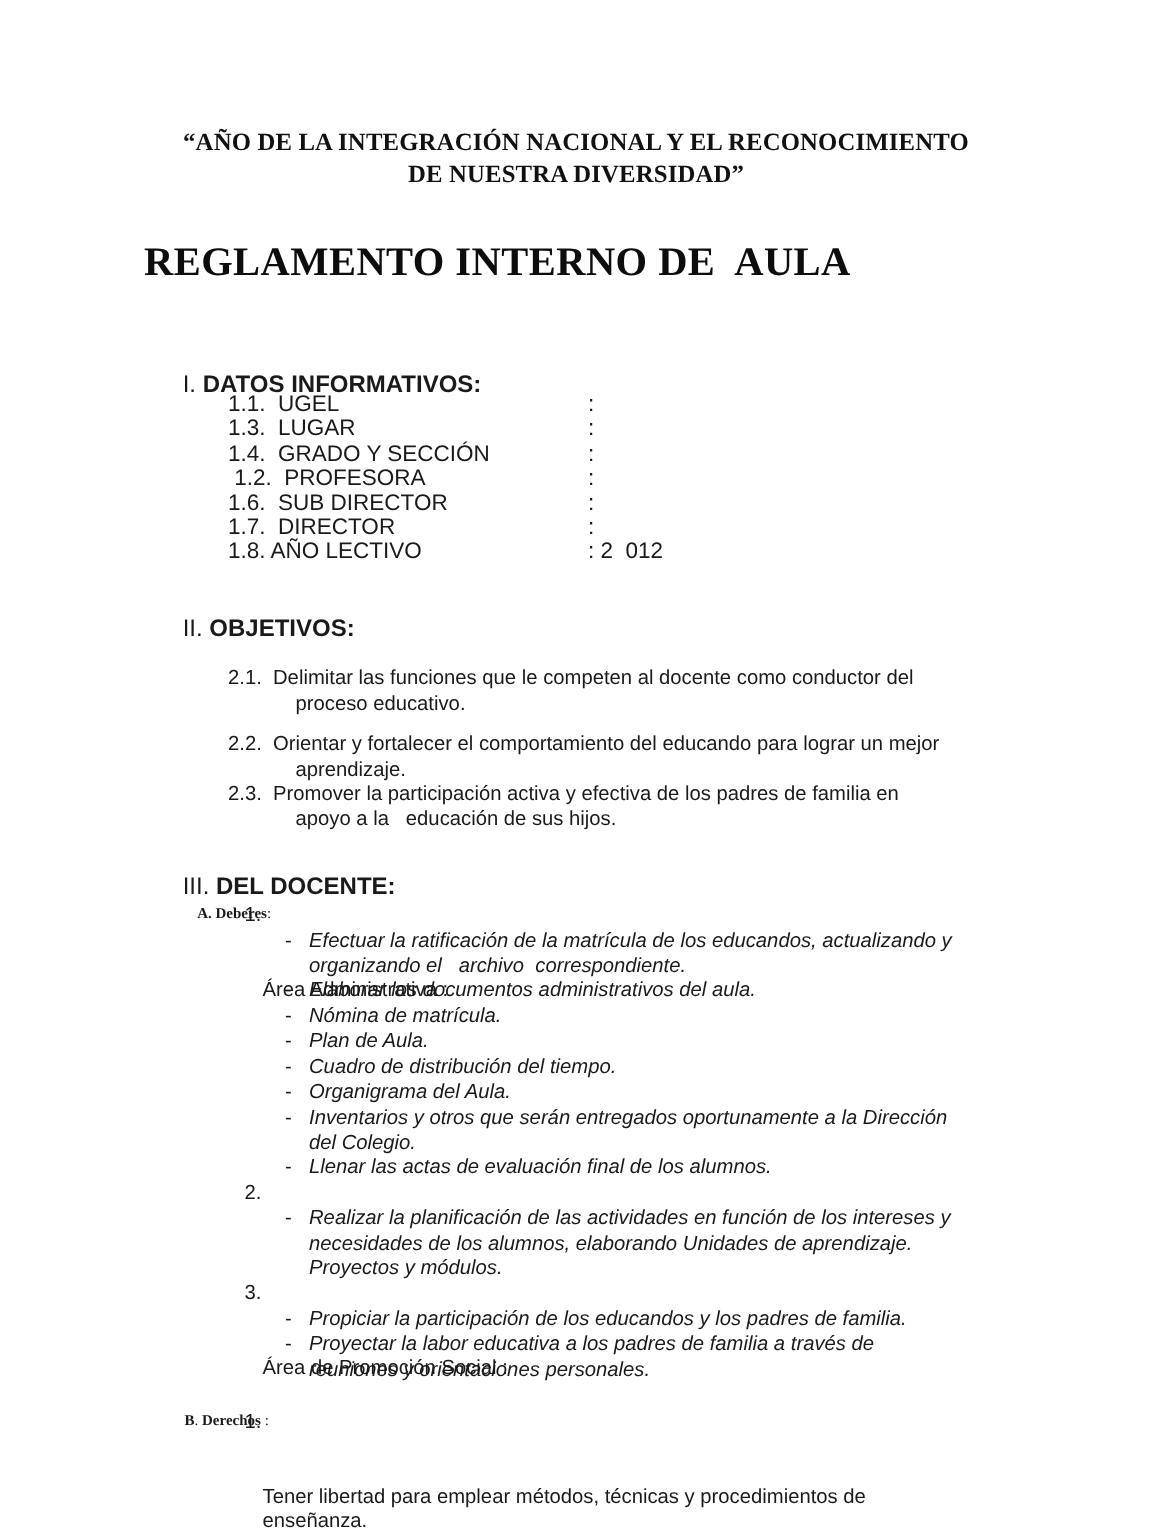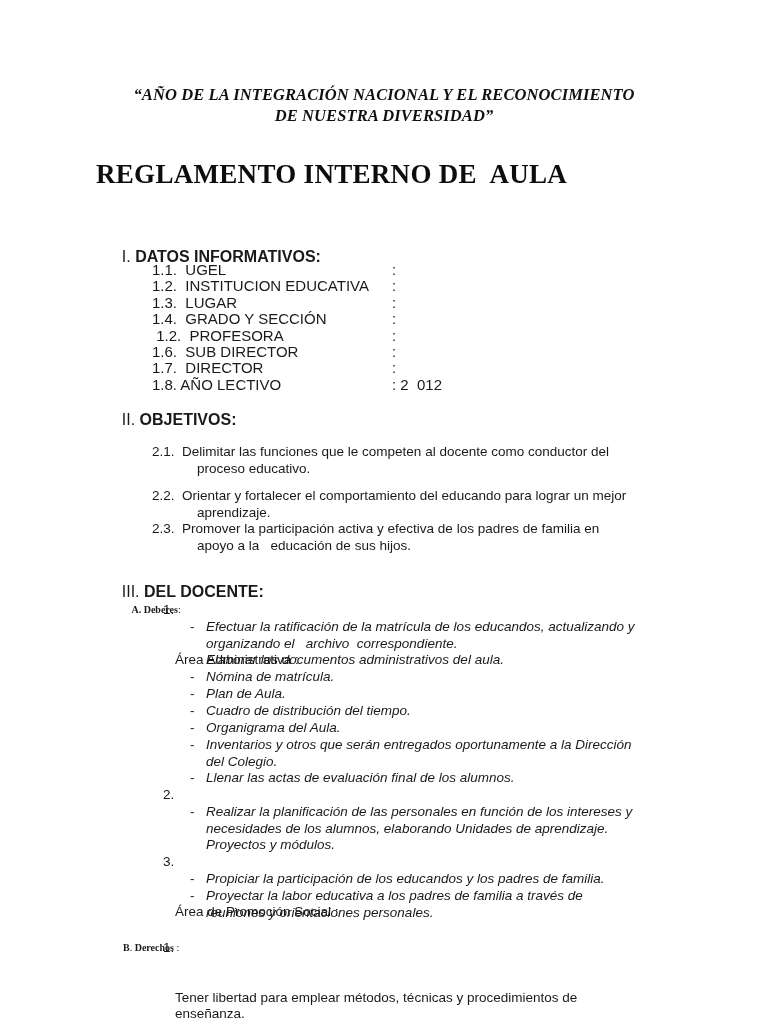--- a/index.html
+++ b/index.html
@@ -20,21 +20,20 @@
 
   
   .doc-header {
     position: absolute;
     left: 96px;
     top: 84px;
     width: 576px;
     text-align: center;
     font-family: "Liberation Serif", serif;
     font-weight: bold;
-    font-style: italic;
     font-size: 16.5px;
     line-height: 21px;
     letter-spacing: 0.1px;
     color: #111;
   }
   .doc-header .hline { display: block; white-space: pre; }
 
   .doc-title {
     position: absolute;
     left: 96px;
@@ -156,21 +155,20 @@
   </div>
 
   <div class="doc-title">REGLAMENTO INTERNO DE  AULA</div>
 
   <div class="sect-head" style="left:104px; top:231px;">
     <span class="num">I. </span><span class="lbl">DATOS INFORMATIVOS:</span>
   </div>
 
   <div class="info-list">
     <span class="info-row"><span class="lab">1.1.  UGEL</span><span class="val">:</span></span>
-    <span class="info-row"><span class="lab">1.2.  INSTITUCION EDUCATIVA</span><span class="val">:</span></span>
     <span class="info-row"><span class="lab">1.3.  LUGAR</span><span class="val">:</span></span>
     <span class="info-row"><span class="lab">1.4.  GRADO Y SECCIÓN</span><span class="val">:</span></span>
     <span class="info-row"><span class="lab"> 1.2.  PROFESORA</span><span class="val">:</span></span>
     <span class="info-row"><span class="lab">1.6.  SUB DIRECTOR</span><span class="val">:</span></span>
     <span class="info-row"><span class="lab">1.7.  DIRECTOR</span><span class="val">:</span></span>
     <span class="info-row"><span class="lab">1.8. AÑO LECTIVO</span><span class="val">: 2  012</span></span>
   </div>
 
   <div class="sect-head" style="left:104px; top:394px;">
     <span class="num">II. </span><span class="lbl">OBJETIVOS:</span>
@@ -238,21 +236,21 @@
   <div class="dash" style="left:190px; top:770px; width:470px;">
     <span class="marker">-</span>
     <span class="txt">Llenar las actas de evaluación final de los alumnos.</span>
   </div>
 
   <div class="lv1" style="left:163px; top:787px; width:500px;">
     <span class="marker">2.</span>
   </div>
   <div class="dash" style="left:190px; top:804px; width:476px;">
     <span class="marker">-</span>
-    <span class="txt">Realizar la planificación de las personales en función de los intereses y
+    <span class="txt">Realizar la planificación de las actividades en función de los intereses y
 necesidades de los alumnos, elaborando Unidades de aprendizaje.
 Proyectos y módulos.</span>
   </div>
 
   <div class="lv1" style="left:163px; top:854px; width:500px;">
     <span class="marker">3.</span>
     <span class="txt">Área de Promoción Social :</span>
   </div>
   <div class="dash" style="left:190px; top:871px; width:476px;">
     <span class="marker">-</span>

